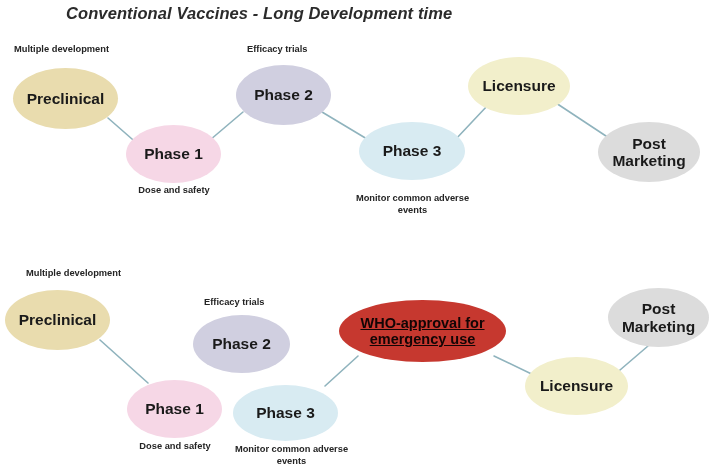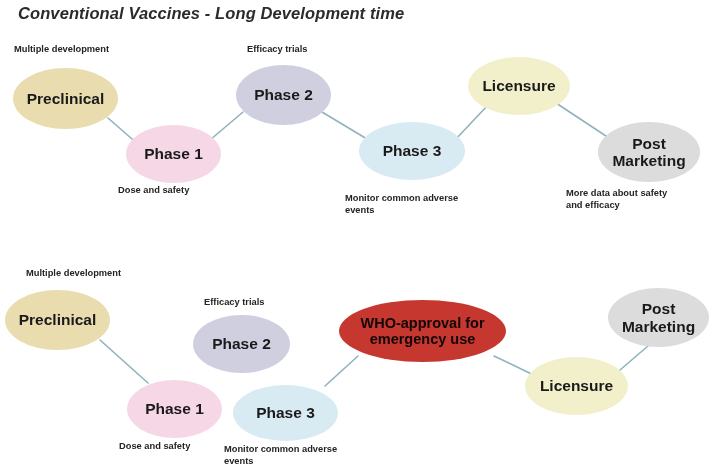--- a/index.html
+++ b/index.html
@@ -28,20 +28,21 @@
 
   .panel-title {
     position: absolute;
     font-family: "Liberation Sans", sans-serif;
     font-style: italic;
     font-weight: bold;
     font-size: 16.5px;
     color: #2b2b2b;
     letter-spacing: 0.1px;
     white-space: nowrap;
+    margin-left: 48px;
   }
   #title-top    { left: 18px; top: 4px; }
   #title-bottom { left: 16px; top: 6px; }
 
   .edges {
     position: absolute;
     left: 0; top: 0;
     width: 720px;
     height: 100%;
     pointer-events: none;
@@ -66,21 +67,21 @@
   .node.big .node-label   { font-size: 15.5px; }
   .node.red .node-label   { font-size: 14.5px; color: #120505; }
 
   .caption {
     position: absolute;
     font-family: "Liberation Sans", sans-serif;
     font-weight: bold;
     font-size: 9.3px;
     color: #242424;
     line-height: 1.28;
-    text-align: left;
+    text-align: center;
     white-space: pre-line;
   }
 </style>
 </head>
 <body>
 
 <div id="stage">
 
   <div class="panel" id="panel-top">
 
@@ -123,22 +124,20 @@
 
     <div class="caption" style="left:14px; top:44px; width:140px; text-align:left;">Multiple development</div>
 
     <div class="caption" style="left:247px; top:44px; width:120px; text-align:left;">Efficacy trials</div>
 
     <div class="caption" style="left:118px; top:185px; width:112px;">Dose and safety</div>
 
     <div class="caption" style="left:345px; top:193px; width:135px;">Monitor common adverse
 events</div>
 
-    <div class="caption" style="left:566px; top:188px; width:140px;">More data about safety
-and efficacy</div>
   </div>
 
   <div class="panel" id="panel-bottom">
 
 
     <svg class="edges" viewBox="0 0 720 247">
       <g stroke="#8fb3bd" stroke-width="1.6" fill="none" stroke-linecap="round">
         <line x1="100" y1="112" x2="148" y2="155"></line>
         <line x1="325" y1="158" x2="358" y2="128"></line>
         <line x1="494" y1="128" x2="544" y2="152"></line>
@@ -156,21 +155,21 @@
 
     <div class="node big" style="left:193px; top:87px; width:97px; height:58px; background:#d0cfe0;">
       <span class="node-label">Phase 2</span>
     </div>
 
     <div class="node big" style="left:233px; top:157px; width:105px; height:56px; background:#d8ebf2;">
       <span class="node-label">Phase 3</span>
     </div>
 
     <div class="node red" style="left:339px; top:72px; width:167px; height:62px; background:#c6382f;">
-      <span class="node-label" style="white-space:pre-line;">WHO-approval for
+      <span class="node-label" style="white-space:pre-line;text-decoration:underline;">WHO-approval for
 emergency use</span>
     </div>
 
     <div class="node big" style="left:525px; top:129px; width:103px; height:58px; background:#f2efcb;">
       <span class="node-label">Licensure</span>
     </div>
 
     <div class="node big" style="left:608px; top:60px; width:101px; height:59px; background:#dcdcdc;">
       <span class="node-label" style="white-space:pre-line;">Post
 Marketing</span>

